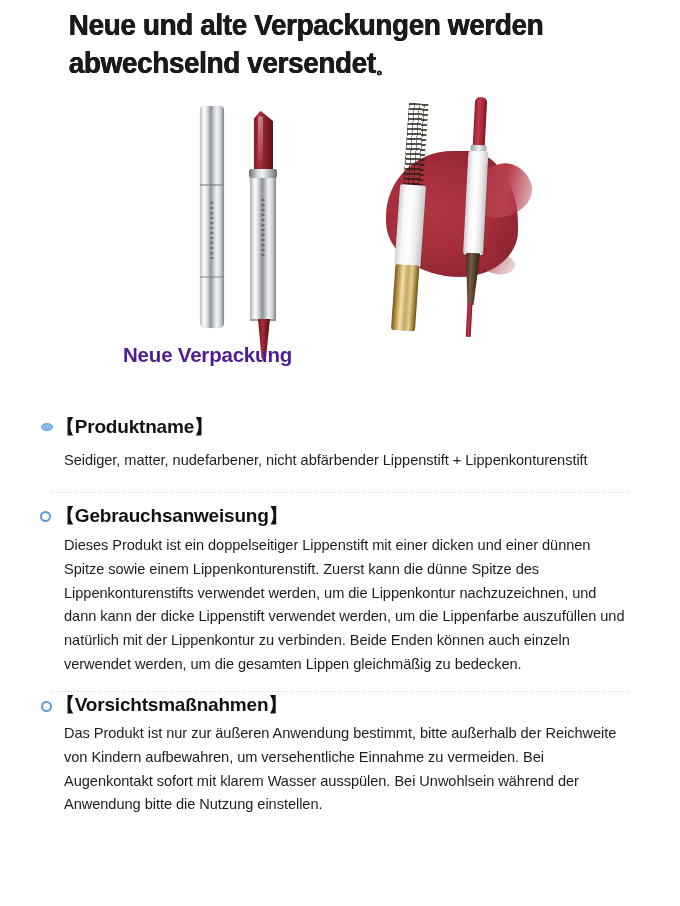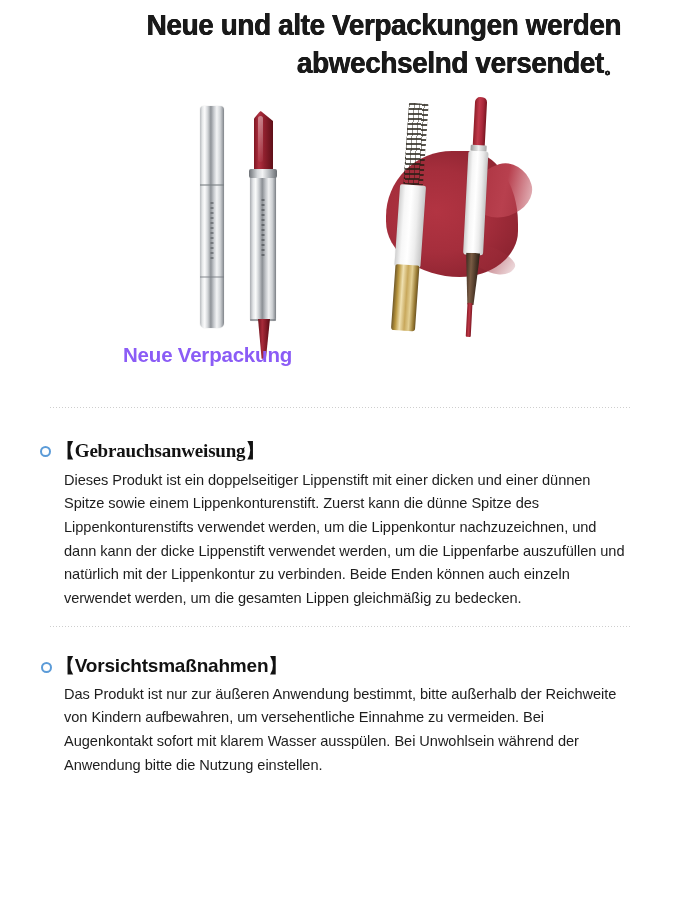--- a/index.html
+++ b/index.html
@@ -12,21 +12,21 @@
     height: 906px;
     font-family: "Liberation Sans", sans-serif;
     color: #1c1c1c;
     overflow: hidden;
     position: relative;
   }
 
   
   .header {
     padding: 6px 32px 0 42px;
-    text-align: right;
+    text-align: left;
   }
   .title {
     font-family: "Liberation Sans Narrow", "Liberation Sans", sans-serif;
     font-weight: bold;
     font-size: 30px;
     line-height: 1.28;
     letter-spacing: -0.4px;
     color: #1a1a1a;
     transform: scaleX(0.93);
     transform-origin: center top;
@@ -296,21 +296,21 @@
   .pkg-labels {
     position: relative;
     height: 44px;
     margin-top: 6px;
   }
   .pkg-label {
     position: absolute;
     top: 0;
     font-size: 20.5px;
     font-weight: bold;
-    color: #8b5cf6;
+    color: #4c1d95;
     letter-spacing: -0.2px;
   }
   .pkg-label.new { left: 123px; }
   .pkg-label.old { left: 357px; }
 
   
   .info {
     padding: 0 48px 0 56px;
   }
   .divider {
@@ -357,25 +357,25 @@
     font-size: 14.6px;
     line-height: 1.62;
     color: #1d1d1d;
     letter-spacing: -0.05px;
   }
 
   .s1-head { margin-top: 27px; }
   .s1-body { margin-top: 9px; padding-left: 8px; max-width: 560px; }
 
   .d1 { margin-top: 20px; }
-  .s2-head { margin-top: 30px; font-family: Liberation Serif, serif; }
+  .s2-head { margin-top: 10px; }
   .s2-body { margin-top: 5px; padding-left: 8px; max-width: 570px; }
 
   .d2 { margin-top: 15px; }
-  .s3-head { margin-top: 26px; }
+  .s3-head { }
   .s3-body { margin-top: 4px; padding-left: 8px; max-width: 570px; }
 </style>
 </head>
 <body>
 
 <div class="header">
   <h1 class="title">
     <span>Neue und alte Verpackungen werden</span><br>
     <span>abwechselnd versendet</span><span class="cjk-period">。</span>
   </h1>
@@ -416,20 +416,27 @@
     </div>
   </div>
 </div>
 
 <div class="pkg-labels">
   <div class="pkg-label new">Neue Verpackung</div>
 </div>
 
 <div class="info">
 
+  <div class="section">
+    <div class="sec-head s1-head">
+      <span class="marker solid"></span>
+      <span>【Produktname】</span>
+    </div>
+    <div class="sec-body s1-body">Seidiger, matter, nudefarbener, nicht abfärbender Lippenstift + Lippenkonturenstift</div>
+  </div>
 
   <div class="divider d1"></div>
 
   <div class="section">
     <div class="sec-head s2-head">
       <span>【Gebrauchsanweisung】</span>
     </div>
     <div class="sec-body s2-body">
       <span class="marker ring" style="left:-16px; top:8px;"></span>
       <span>Dieses Produkt ist ein doppelseitiger Lippenstift mit einer dicken und einer dünnen Spitze sowie einem Lippenkonturenstift. Zuerst kann die dünne Spitze des Lippenkonturenstifts verwendet werden, um die Lippenkontur nachzuzeichnen, und dann kann der dicke Lippenstift verwendet werden, um die Lippenfarbe auszufüllen und natürlich mit der Lippenkontur zu verbinden. Beide Enden können auch einzeln verwendet werden, um die gesamten Lippen gleichmäßig zu bedecken.</span>

